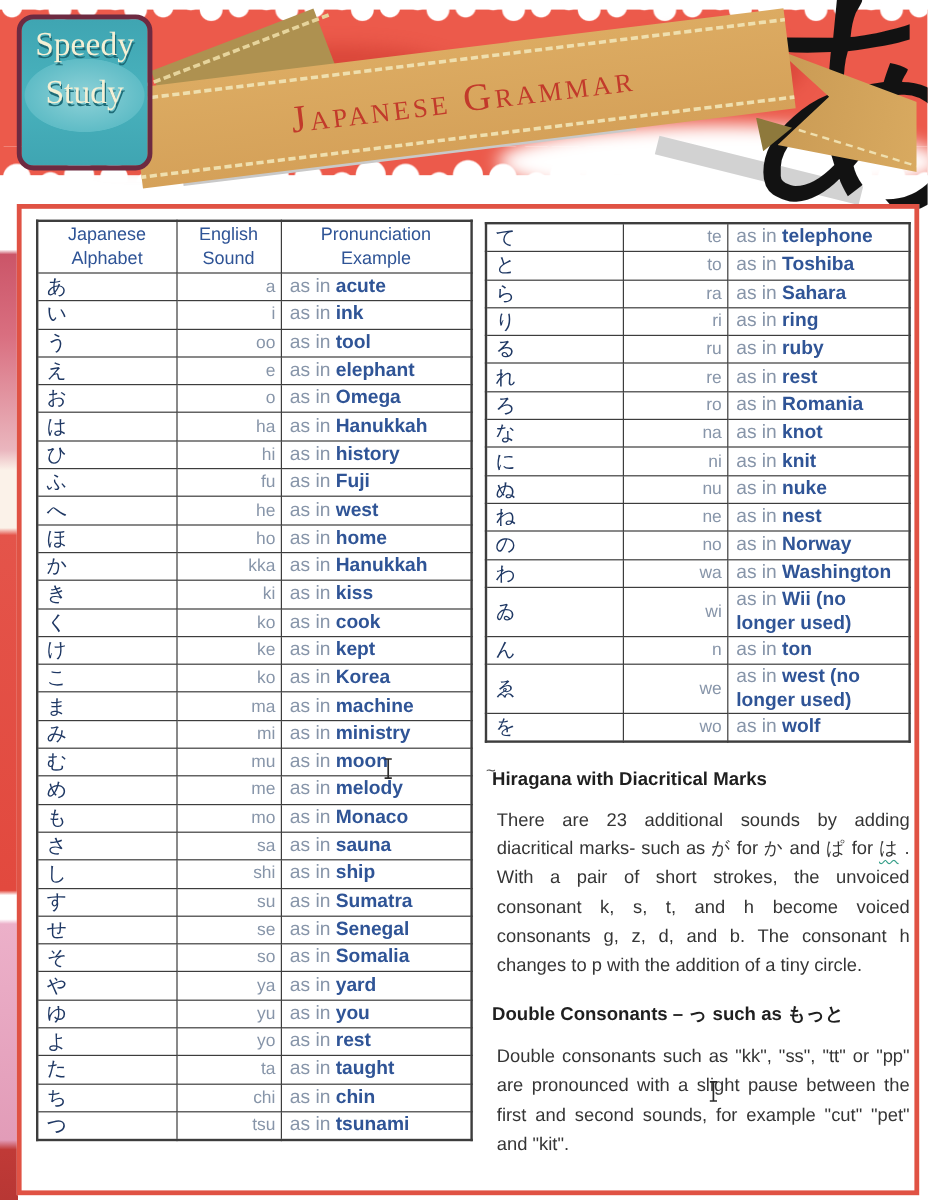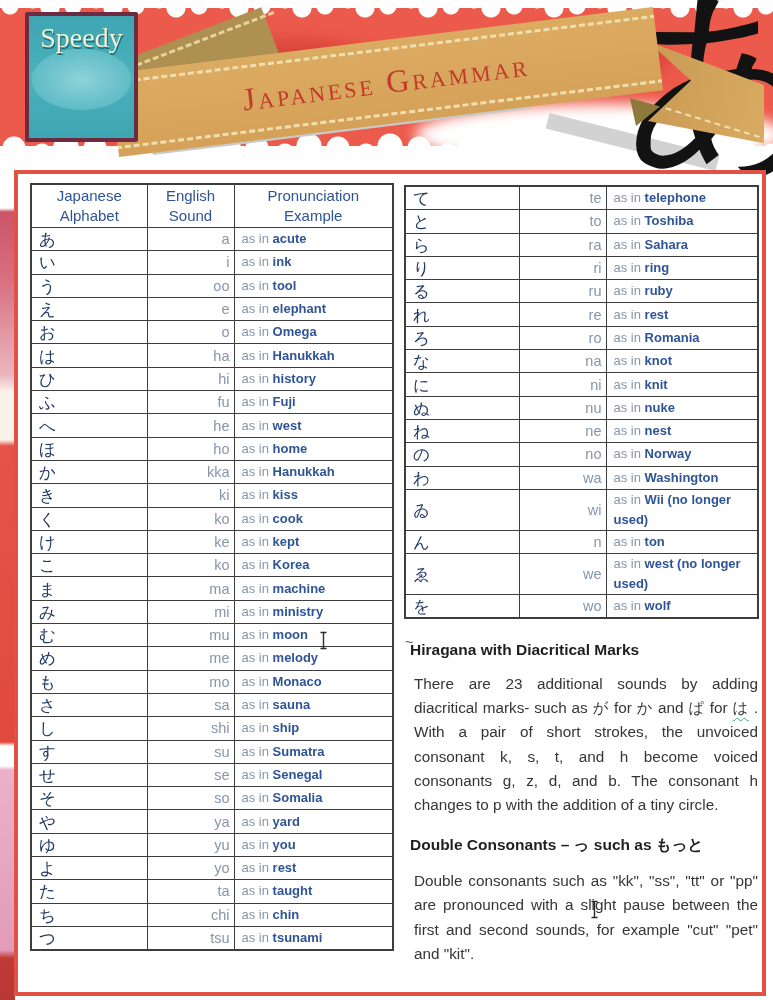--- a/index.html
+++ b/index.html
@@ -31,22 +31,22 @@
   .left-strip{position:absolute;left:0;top:150px;width:15px;height:850px;z-index:0;
     background:linear-gradient(to bottom,
       #ffffff 0px,#ffffff 58px,
       #cb5568 62px,#d96f80 130px,#eab6be 225px,
       #fbf2e9 242px,#fbf2e9 290px,
       #e4544a 296px,#e2493e 592px,
       #ffffff 596px,#ffffff 616px,
       #ecb0c9 620px,#e29cb8 800px,
       #c03a37 808px,#b83734 850px);}
   
-  .logo{position:absolute;left:25px;top:12px;width:105px;height:120px;z-index:6;
-    border:4px solid #6d2a41;border-radius:2px;
+  .logo{position:absolute;left:14px;top:12px;width:105px;height:120px;z-index:6;
+    border:4px solid #6d2a41;border-radius:14px;
     background:radial-gradient(ellipse 90px 55px at 50% 52%,#8fd2d8 0%,#5fbcc6 55%,rgba(95,188,198,0) 56%),
       linear-gradient(180deg,#3fa5b2 0%,#49b2bd 50%,#3fa5b2 100%);
     text-align:center;padding-top:2px;}
   .logo-line{display:block;font-family:"Liberation Serif",serif;font-size:28px;line-height:40px;
     color:#f4f0d5;text-shadow:1px 2px 0 #1d6b77;}
   
   .ribbon-back-left{position:absolute;left:138px;top:30px;width:145px;height:95px;background:#ae9150;
     transform:rotate(-21deg);z-index:2;}
   .ribbon-back-left::before{content:"";position:absolute;left:-10px;right:-10px;top:8px;bottom:8px;
     border-top:3px dashed #e6d49c;border-bottom:3px dashed #e6d49c;}
@@ -79,21 +79,21 @@
     border:2.5px solid #3d3d3d;}
   #left-table{left:30px;top:183px;width:362px;}
   #right-table{left:404px;top:185px;width:353px;}
   table.kana td,table.kana th{border:1.5px solid #3d3d3d;vertical-align:middle;padding:0 4px 0 7px;
     overflow:hidden;}
   table.kana th{height:42px;text-align:center;font-weight:400;font-size:15px;color:#2F5496;
     line-height:20px;padding:0 2px;}
   table.kana td{height:22.3px;line-height:20px;}
   td.jp{font-size:16.5px;color:#1F3864;}
   td.snd{font-size:14.5px;color:#8795A9;text-align:right;}
-  td.ex{font-size:13px;}
+  td.ex{font-size:16px;}
   .asin{color:#8795A9;}
   .word{font-weight:bold;color:#2F5496;}
   
   .notes{position:absolute;left:410px;top:641px;width:348px;z-index:6;color:#353535;}
   .stray{position:absolute;left:-5px;top:-7px;font-size:14px;color:#555;}
   .note-h{font-size:15.5px;font-weight:bold;color:#1f1f1f;margin:0 0 13px 0;}
   .note-h2{margin-top:18px;}
   .note-p{font-size:15.3px;line-height:24.2px;text-align:justify;margin:0 0 15px 4px;}
   .squiggle{text-decoration:underline wavy #3aa08a;text-decoration-thickness:1px;text-underline-offset:4px;}
   
@@ -105,20 +105,21 @@
 <div class="top-band">
   <div class="band-blotch blotch1"></div>
   <div class="band-blotch blotch2"></div>
   <div class="band-blotch blotch3"></div>
 </div>
 <div class="white-wash"></div>
 <div class="left-strip"></div>
 
 <div class="logo">
   <span class="logo-line">Speedy</span>
+  <span class="logo-line">Study</span>
 </div>
 
 <div class="ribbon-back-left"></div>
 <div class="gray-sliver-left"></div>
 <div class="gray-sliver-right"></div>
 <div class="big-a">あ</div>
 <div class="ribbon-fold"></div>
 <div class="ribbon-tail">
   <div class="tail-dash"></div>
 </div>

